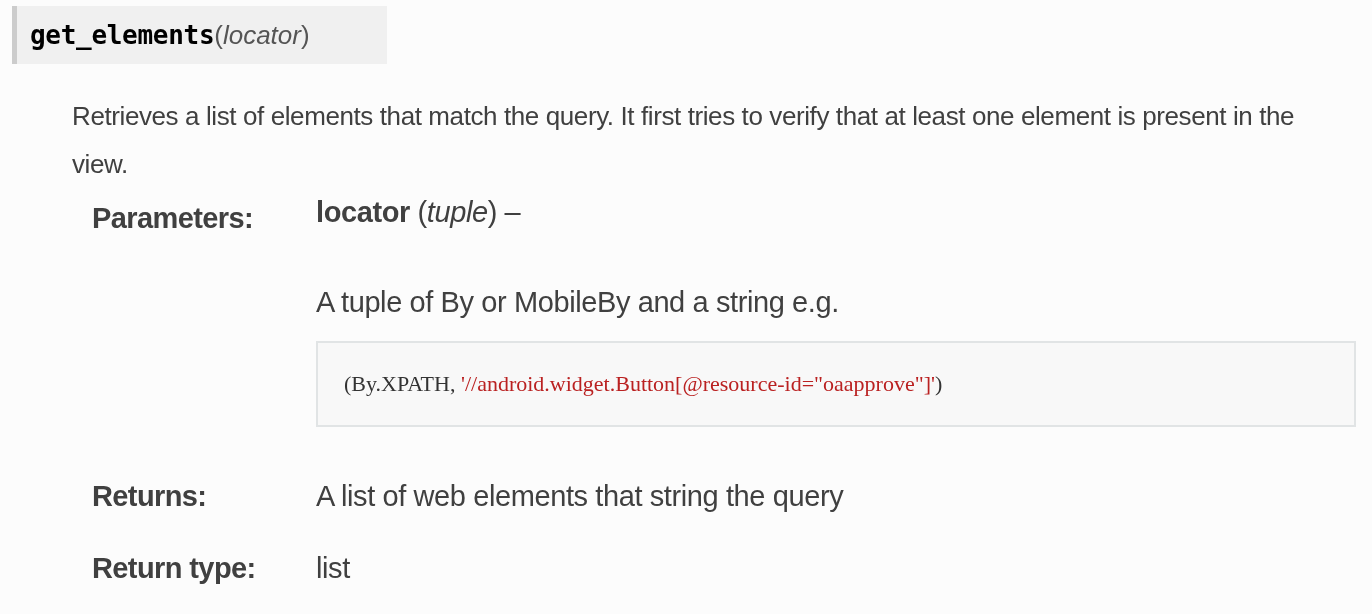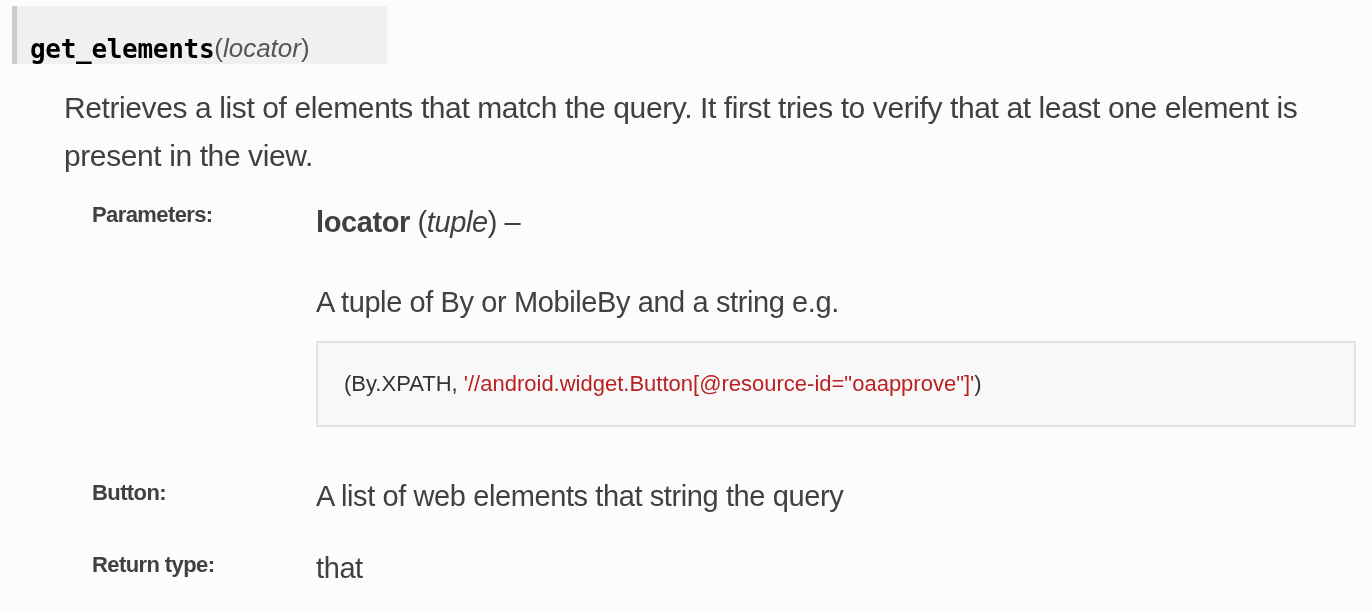--- a/index.html
+++ b/index.html
@@ -18,21 +18,21 @@
     .sig {
       position: absolute;
       left: 12px;
       top: 6px;
       width: 375px;
       height: 58px;
       background: #f0f0f0;
       border-left: 5px solid #cccccc;
       box-sizing: border-box;
       display: flex;
-      align-items: flex-end;
+      align-items: center;
       padding-left: 13px;
     }
     .sig-name {
       font-family: "DejaVu Sans Mono", "Liberation Mono", monospace;
       font-weight: bold;
       font-size: 26px;
       color: #000;
       letter-spacing: -0.3px;
     }
     .sig-paren {
@@ -44,30 +44,30 @@
       font-family: "Liberation Sans", sans-serif;
       font-style: italic;
       font-size: 26px;
       color: #555;
     }
     .desc {
       position: absolute;
       left: 60px;
       top: 80px;
       width: 1240px;
-      font-size: 30px;
+      font-size: 26px;
       line-height: 48px;
       color: #404040;
-      margin: 4px;
+      margin: 12px;
       letter-spacing: -0.4px;
     }
     .field-label {
       position: absolute;
       left: 92px;
-      font-size: 22px;
+      font-size: 29px;
       font-weight: bold;
       color: #404040;
       letter-spacing: -0.6px;
     }
     .field-body {
       position: absolute;
       left: 316px;
       font-size: 29px;
       color: #404040;
       letter-spacing: -0.4px;
@@ -79,45 +79,45 @@
       left: 316px;
       top: 341px;
       width: 1040px;
       height: 86px;
       box-sizing: border-box;
       background: #f8f8f8;
       border: 2px solid #e1e4e5;
       display: flex;
       align-items: center;
       padding-left: 26px;
-      font-family: Liberation Sans, sans-serif;
+      font-family: Liberation Serif, serif;
       font-size: 22px;
       white-space: pre;
     }
     .code-punct { color: #333; }
     .code-str { color: #ba2121; }
   </style>
 </head>
 <body>
 
 <div class="sig">
   <span class="sig-name">get_elements</span>
     <span class="sig-paren">(</span>
     <span class="sig-param">locator</span>
     <span class="sig-paren">)</span>
 </div>
 
 <p class="desc">Retrieves a list of elements that match the query. It first tries to verify that at least one element is present in the view.</p>
 
 <div class="field-label" style="top:202px;">Parameters:</div>
-<div class="field-body" style="top:206px;">
+<div class="field-body" style="top:196px;">
   <span class="param-name">locator</span><span> (</span><span class="param-type">tuple</span><span>) –</span>
 </div>
 
 <div class="field-body" style="top:274px;margin-top:12px;">A tuple of By or MobileBy and a string e.g.</div>
 
 <div class="code-block"><span class="code-punct">(By.XPATH, </span><span class="code-str">'//android.widget.Button[@resource-id="oaapprove"]'</span><span class="code-punct">)</span></div>
 
-<div class="field-label" style="top:480px;">Button:</div>
+<div class="field-label" style="top:480px;">Returns:</div>
 <div class="field-body" style="top:480px;">A list of web elements that string the query</div>
 
 <div class="field-label" style="top:552px;text-align:center;">Return type:</div>
-<div class="field-body" style="top:552px;">that</div>
+<div class="field-body" style="top:552px;">list</div>
 
 </body></html>

